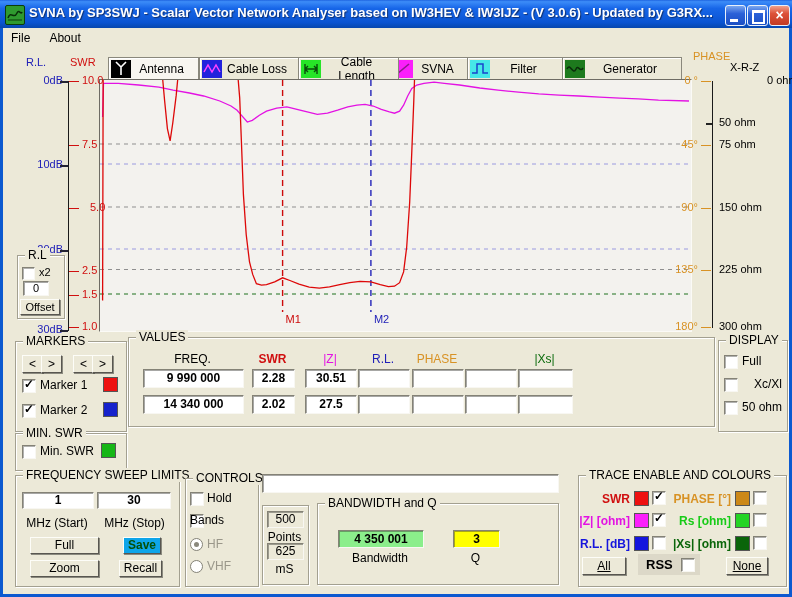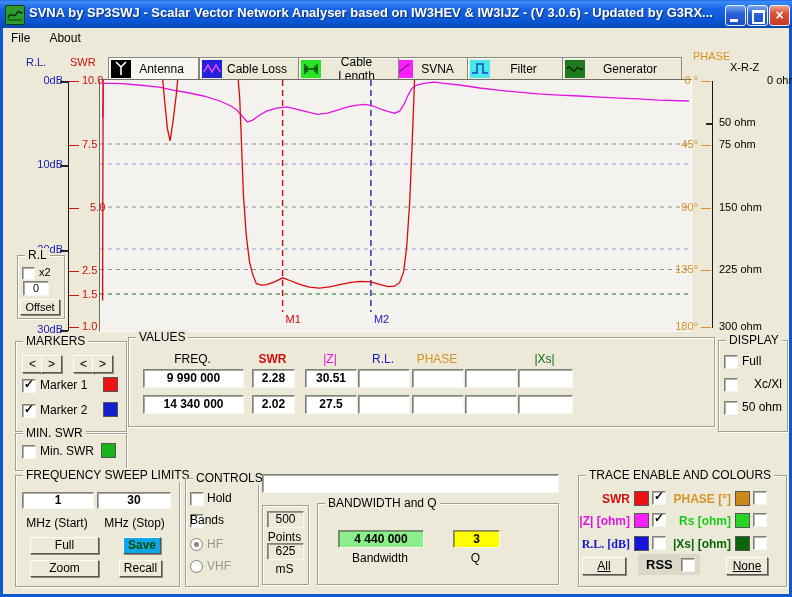--- a/index.html
+++ b/index.html
@@ -307,21 +307,21 @@
   <div class="sunken flat" style="left:267px;top:511px;width:35px;height:15px;line-height:15px;font-size:12px;">500</div>
   <div class="lbl" style="left:262px;top:530px;width:45px;text-align:center;font-size:12px;">Points</div>
   <div class="sunken flat" style="left:267px;top:543px;width:35px;height:15px;line-height:15px;font-size:12px;">625</div>
   <div class="lbl" style="left:262px;top:562px;width:45px;text-align:center;font-size:12px;">mS</div>
 
   <div class="sunken" style="left:262px;top:474px;width:295px;height:17px;text-align:left;"></div>
 
   <div class="groupbox" style="left:317px;top:503px;width:240px;height:80px;">
     <span class="caption">BANDWIDTH and Q</span>
   </div>
-  <div class="sunken vfield" style="left: 338px; top: 530px; width: 84px; height: 16px; line-height: 16px; background: rgb(139, 238, 139);">4 440 000</div>
+  <div class="sunken vfield" style="left: 338px; top: 530px; width: 84px; height: 16px; line-height: 16px; background: rgb(139, 238, 139);">4 350 001</div>
   <div class="lbl" style="left:338px;top:551px;width:84px;text-align:center;font-size:12px;">Bandwidth</div>
   <div class="sunken vfield" style="left: 453px; top: 530px; width: 45px; height: 16px; line-height: 16px; background: rgb(255, 255, 0);">3</div>
   <div class="lbl" style="left:453px;top:551px;width:45px;text-align:center;font-size:12px;">Q</div>
 
   <div class="groupbox" style="left:578px;top:475px;width:207px;height:110px;">
     <span class="caption">TRACE ENABLE AND COLOURS</span>
   </div>
   <div class="trace-label" style="left:560px;top:492px;width:70px;color:#d01010;">SWR</div>
   <div class="swatch" style="left: 634px; top: 491px; background: rgb(238, 17, 17);"></div>
   <div class="checkbox checked" style="left:652px;top:491px;"></div>
@@ -329,21 +329,21 @@
   <div class="swatch" style="left: 735px; top: 491px; background: rgb(204, 136, 24);"></div>
   <div class="checkbox" style="left:753px;top:491px;"></div>
 
   <div class="trace-label" style="left:560px;top:514px;width:70px;color:#e312e3;">|Z| [ohm]</div>
   <div class="swatch" style="left: 634px; top: 513px; background: rgb(251, 31, 251);"></div>
   <div class="checkbox checked" style="left:652px;top:513px;"></div>
   <div class="trace-label" style="left:661px;top:514px;width:70px;color:#17cb17;">Rs [ohm]</div>
   <div class="swatch" style="left: 735px; top: 513px; background: rgb(37, 212, 37);"></div>
   <div class="checkbox" style="left:753px;top:513px;"></div>
 
-  <div class="trace-label" style="left:560px;top:537px;width:70px;color:#1515dd;font-family:Liberation Serif, serif;">R.L. [dB]</div>
+  <div class="trace-label" style="left:560px;top:537px;width:70px;color:#1515dd;">R.L. [dB]</div>
   <div class="swatch" style="left: 634px; top: 536px; background: rgb(21, 21, 221);"></div>
   <div class="checkbox" style="left:652px;top:536px;"></div>
   <div class="trace-label" style="left:661px;top:537px;width:70px;color:#0a650a;">|Xs| [ohm]</div>
   <div class="swatch" style="left: 735px; top: 536px; background: rgb(10, 101, 10);"></div>
   <div class="checkbox" style="left:753px;top:536px;"></div>
 
   <div class="btn underline" style="left:582px;top:557px;width:42px;height:16px;line-height:16px;">All</div>
   <div class="rss-strip" style="left:638px;top:554px;width:62px;height:21px;"></div>
   <div class="lbl" style="left:646px;top:557px;font-weight:bold;font-size:13px;">RSS</div>
   <div class="checkbox" style="left:681px;top:558px;"></div>

